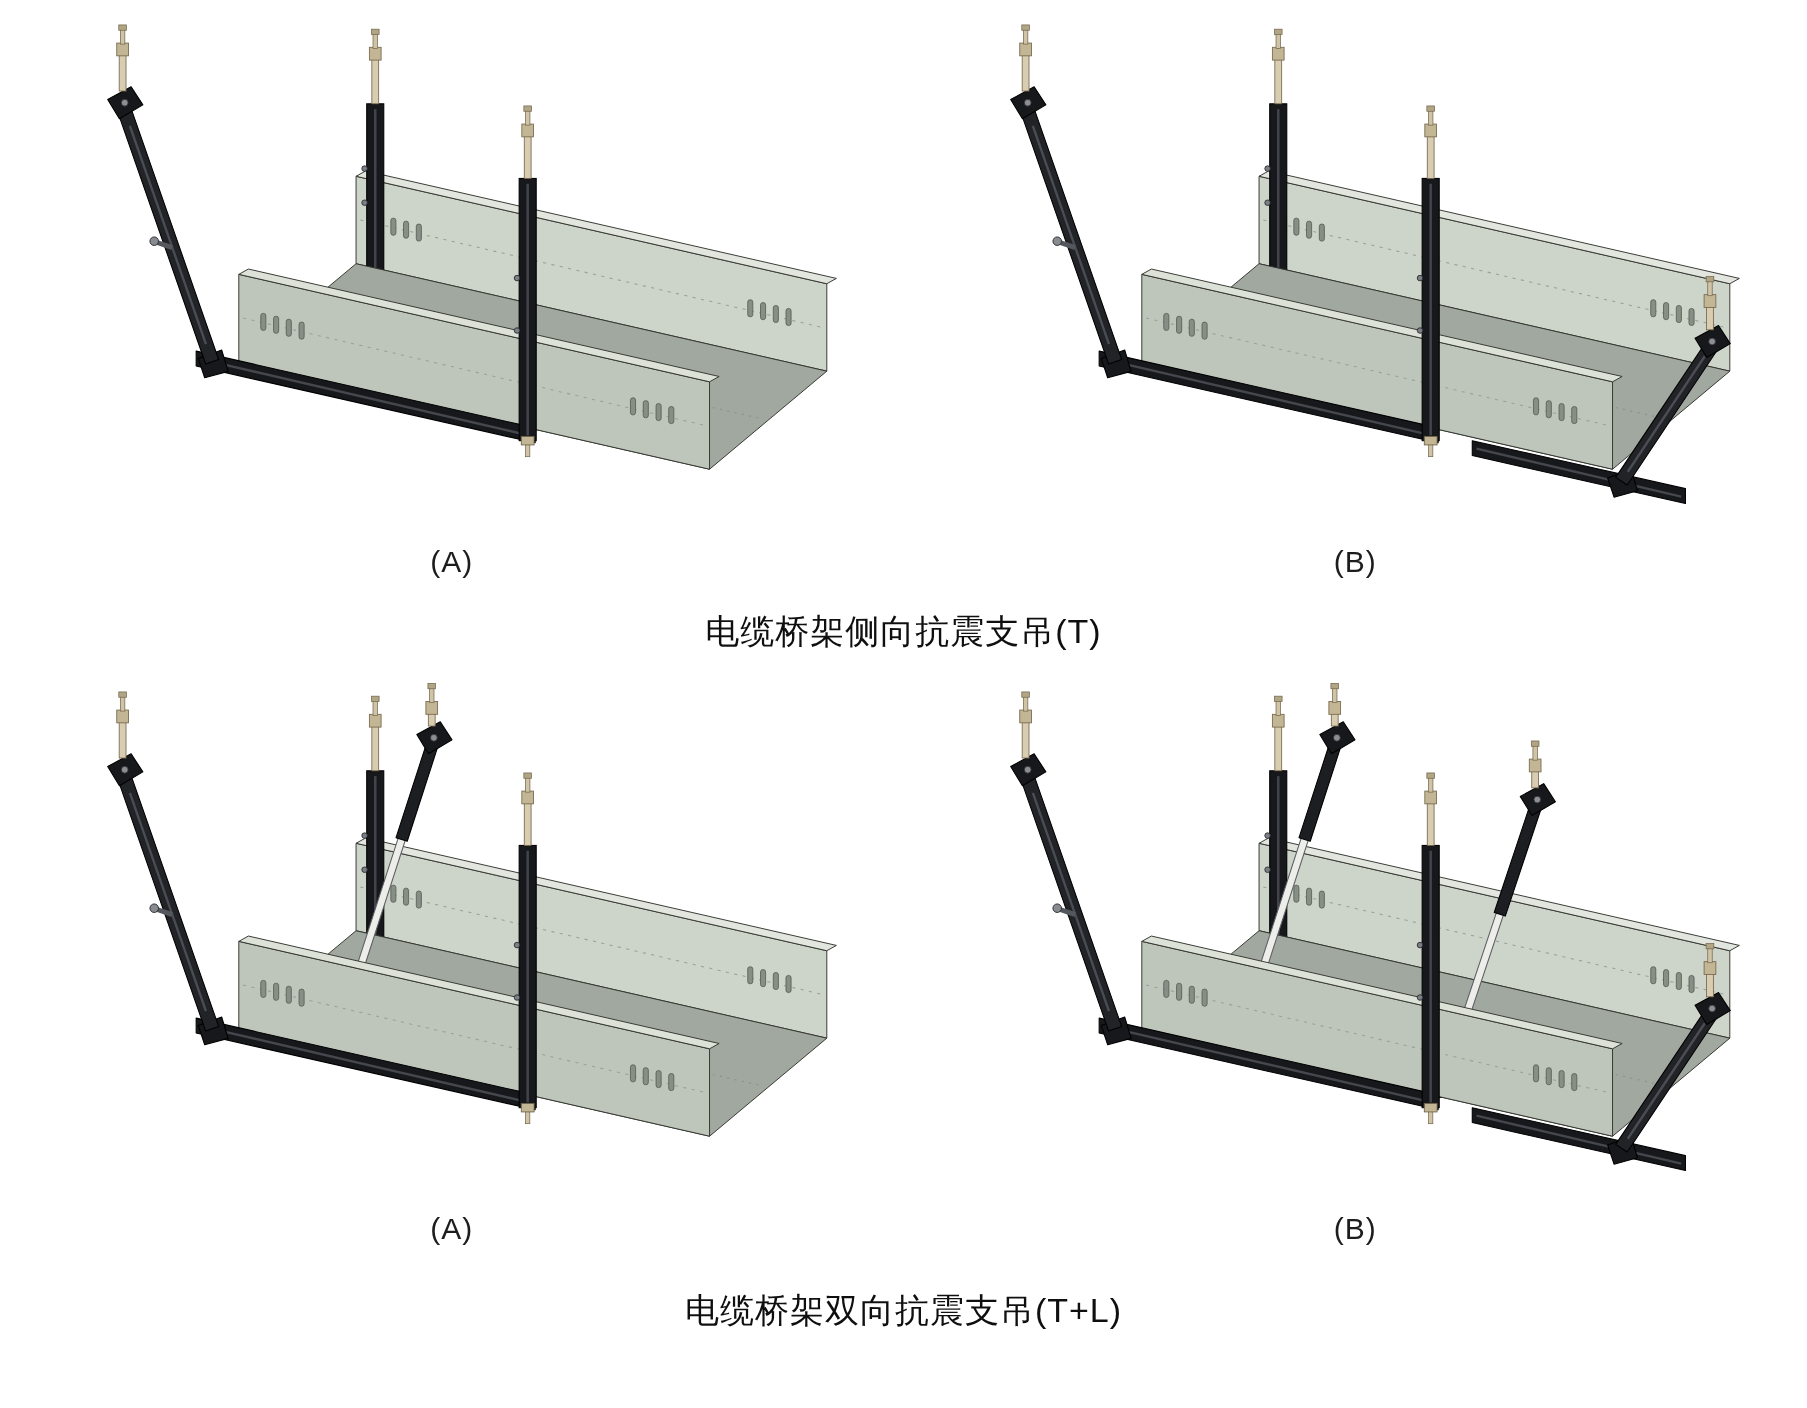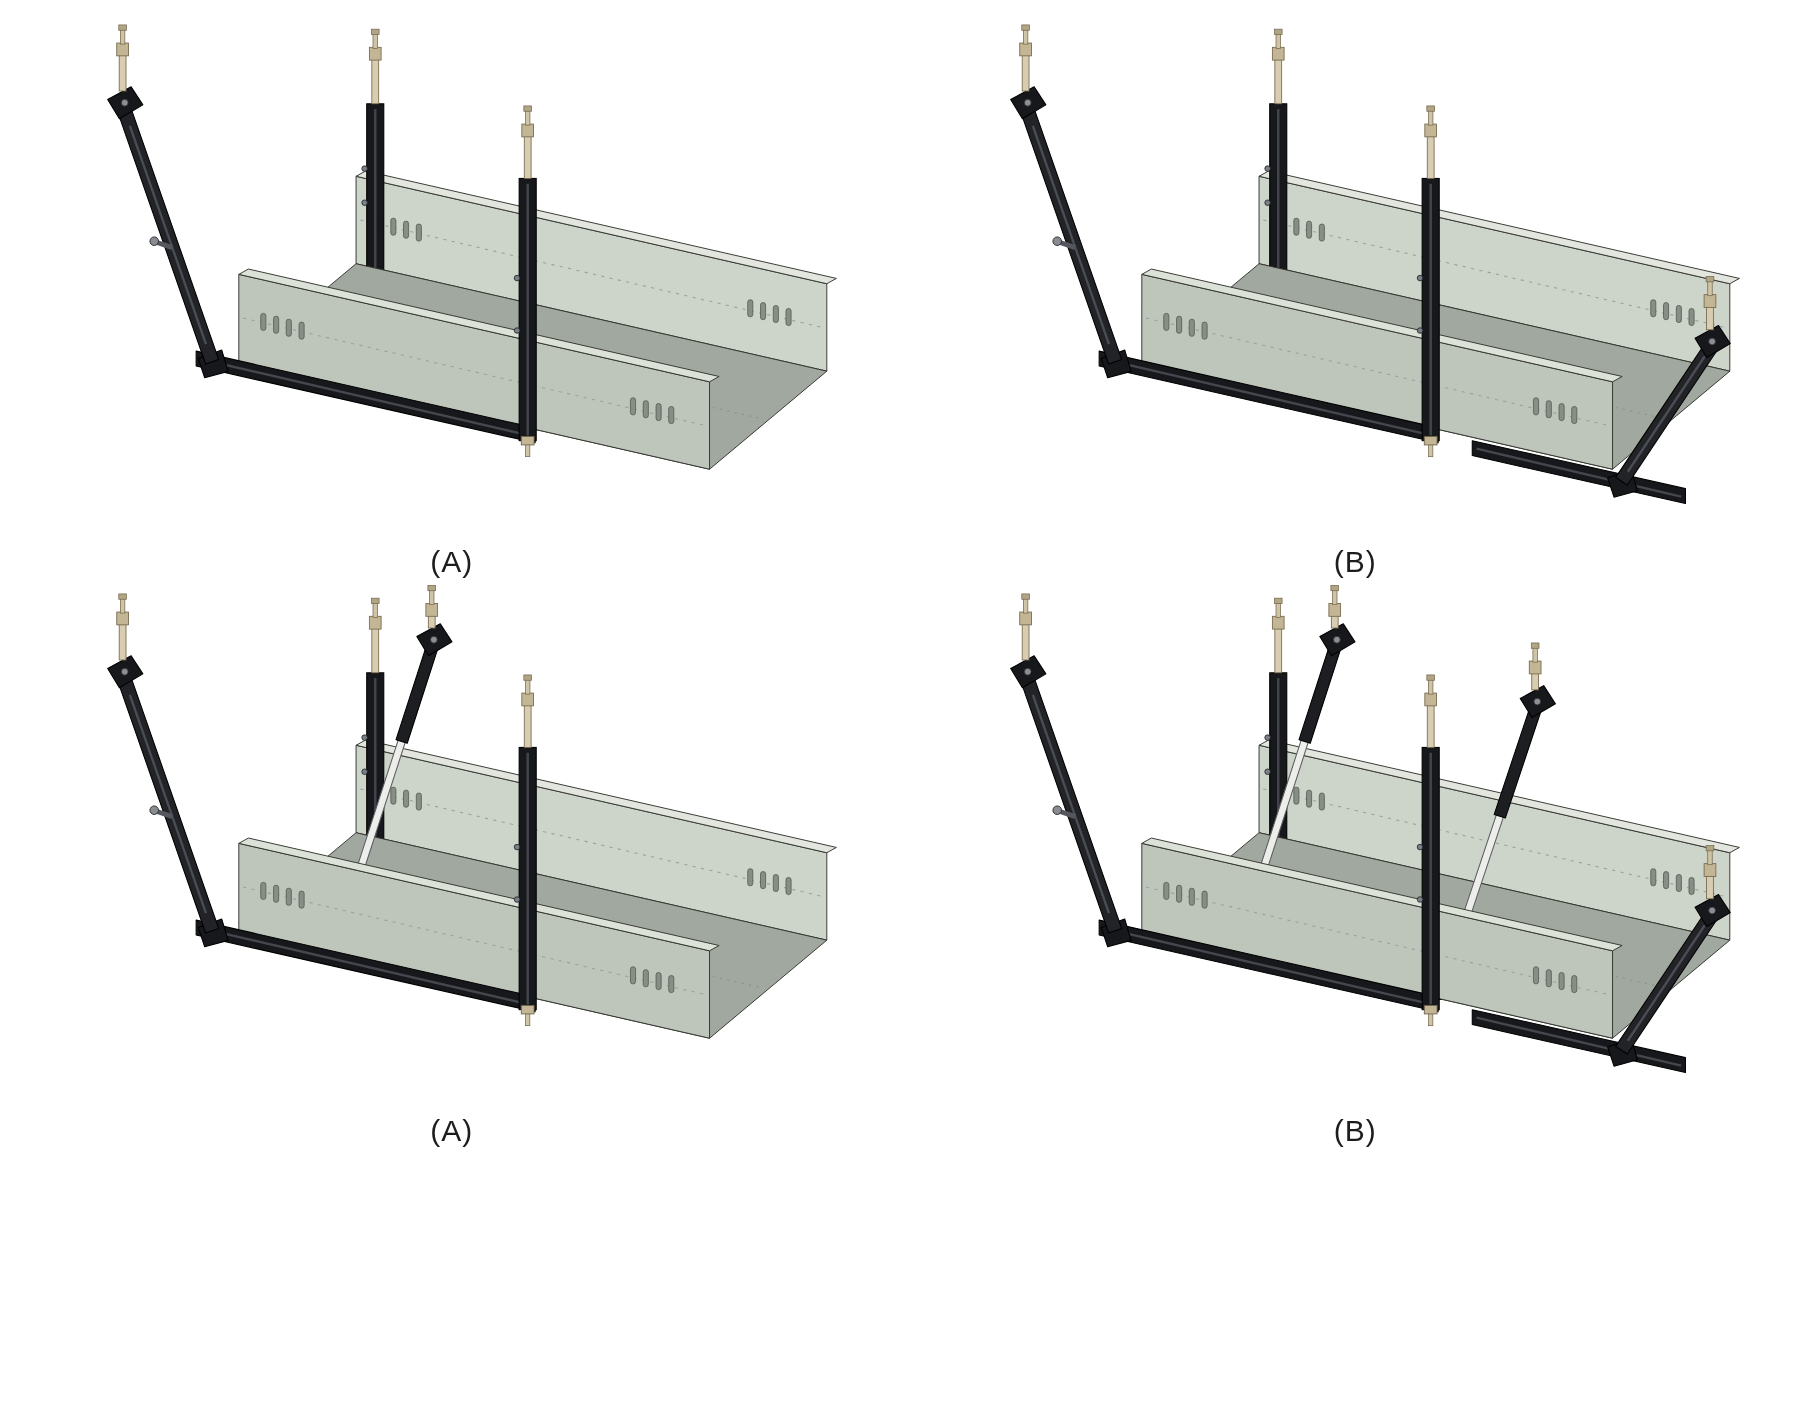--- a/index.html
+++ b/index.html
@@ -215,20 +215,21 @@
               <rect x="717.5" y="267" width="11" height="12" fill="#c2b694" stroke="#77684e" stroke-width="0.8"></rect>
               <rect x="720.9" y="254" width="4.2" height="14" fill="#cfc4a6" stroke="#77684e" stroke-width="0.7"></rect>
               <rect x="719.4" y="250" width="7.2" height="5" fill="#b0a585" stroke="#77684e" stroke-width="0.7"></rect>
             </g>
           </g>
         </svg>
       <figcaption class="fig-label">(B)</figcaption>
     </figure>
   </div>
 
+  <div class="row-caption top">电缆桥架侧向抗震支吊(T)</div>
 
   <div class="row">
     <figure class="fig">
       <svg id="fig-ba" viewBox="0 0 780 500">
           <g>
             <g>
               <polygon points="300.0,238.0 741.6,338.8 741.6,256.8 300.0,156.0" fill="#cdd4c9" stroke="#33352f" stroke-width="0.9" stroke-linejoin="round"></polygon>
               <polygon points="300.0,156.0 741.6,256.8 750.6,251.8 309.0,151.0" fill="#e2e6df" stroke="#33352f" stroke-width="0.9" stroke-linejoin="round"></polygon>
               <line x1="304" y1="197" x2="737.6" y2="297.8" stroke="#9aa198" stroke-width="1" stroke-dasharray="3,5"></line>
               <rect x="320.6" y="192.6" width="4.8" height="16" rx="2.2" fill="#878e85" stroke="#4f554d" stroke-width="0.7"></rect>
@@ -455,14 +456,15 @@
               <rect x="717.5" y="267" width="11" height="12" fill="#c2b694" stroke="#77684e" stroke-width="0.8"></rect>
               <rect x="720.9" y="254" width="4.2" height="14" fill="#cfc4a6" stroke="#77684e" stroke-width="0.7"></rect>
               <rect x="719.4" y="250" width="7.2" height="5" fill="#b0a585" stroke="#77684e" stroke-width="0.7"></rect>
             </g>
           </g>
         </svg>
       <figcaption class="fig-label">(B)</figcaption>
     </figure>
   </div>
 
+  <div class="row-caption bottom">电缆桥架双向抗震支吊(T+L)</div>
 
 </div>
 
 </body></html>

